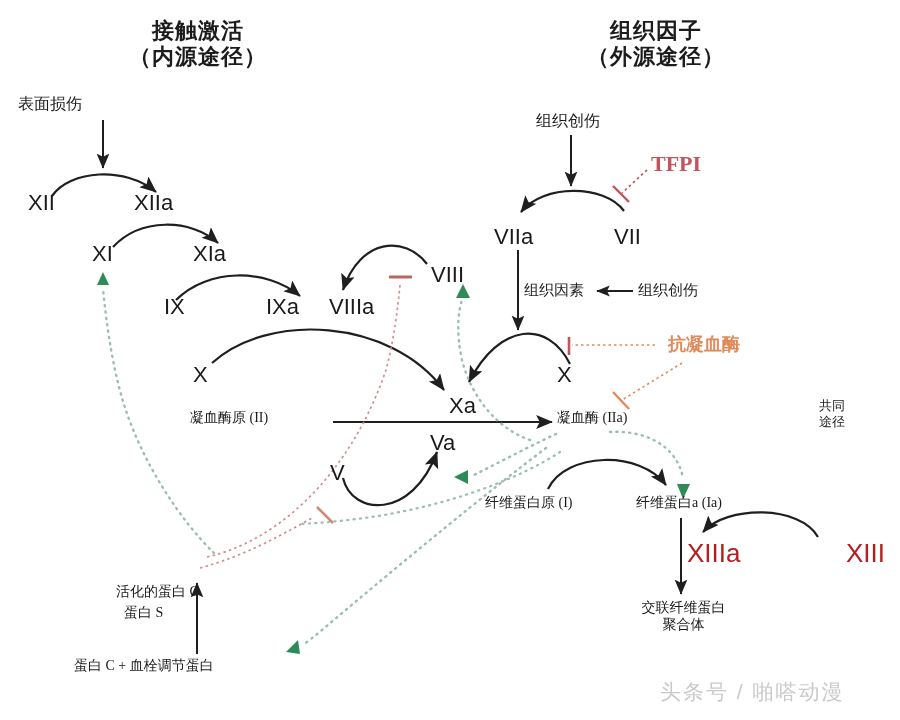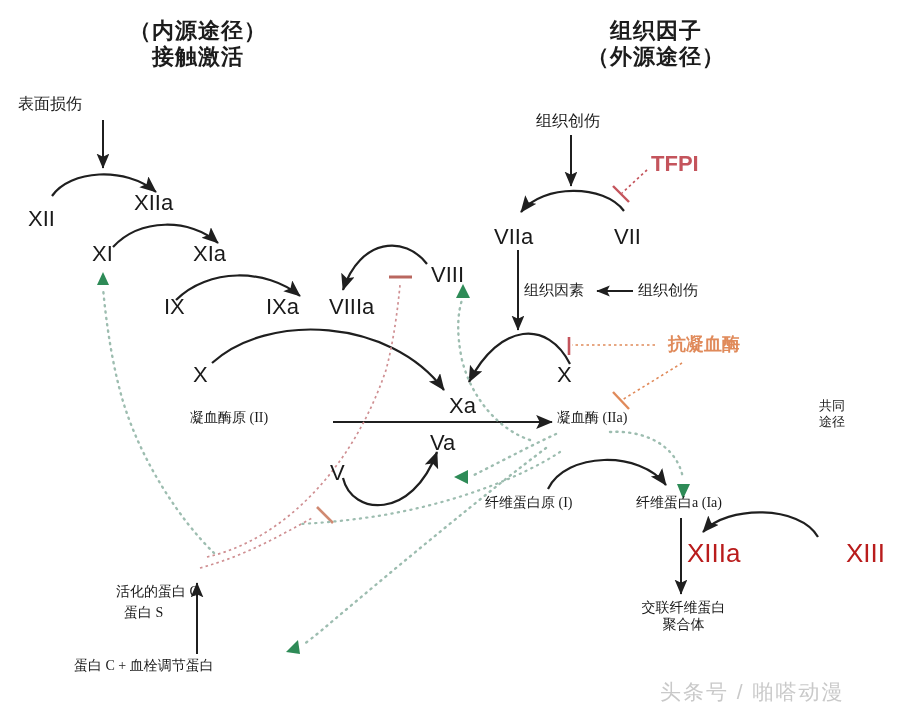--- a/index.html
+++ b/index.html
@@ -57,21 +57,21 @@
     font-family: "Liberation Sans", "DejaVu Sans", sans-serif;
     font-size: 26px;
     color: #b91c1c;
   }
   .serif-cn {
     font-family: Liberation Serif, serif;
     font-size: 14px;
     color: #1a1a1a;
   }
   .inhib-red {
-    font-family: Liberation Sans, sans-serif;
+    font-family: Liberation Serif, serif;
     font-size: 22px;
     font-weight: bold;
   }
   .inhib-orange {
     font-family: "Liberation Sans", "DejaVu Sans", sans-serif;
     font-size: 18px;
     font-weight: bold;
   }
   .common-path {
     font-family: "Liberation Sans", "DejaVu Sans", sans-serif;
@@ -196,31 +196,31 @@
       <path d="M298,640 L300,654 L286,652 Z" fill="#2e8b57"></path>
     </g>
 
     <g>
       <path d="M560,452 C520,478 460,500 400,512 C360,520 320,523 300,524" stroke="#9dbdb0" stroke-width="2.2" fill="none" stroke-dasharray="1.2,5.2" stroke-linecap="round"></path>
     </g>
 
   </svg>
 
   <div class="lbl cn-title" style="left:108px; top:18px; width:180px;">
+    <div>接触激活</div>
     <div>（内源途径）</div>
-    <div>接触激活</div>
   </div>
 
   <div class="lbl cn-title" style="left:566px; top:18px; width:180px;">
     <div>组织因子</div>
     <div>（外源途径）</div>
   </div>
 
   <div class="lbl cn" style="left:18px; top:95px;">表面损伤</div>
-  <div class="lbl rn" style="left:28px; top:190px;margin-top:16px;">XII</div>
+  <div class="lbl rn" style="left:28px; top:190px;">XII</div>
   <div class="lbl rn" style="left:134px; top:190px;">XIIa</div>
   <div class="lbl rn" style="left:92px; top:241px;">XI</div>
   <div class="lbl rn" style="left:193px; top:241px;">XIa</div>
   <div class="lbl rn" style="left:164px; top:294px;">IX</div>
   <div class="lbl rn" style="left:266px; top:294px;">IXa</div>
   <div class="lbl rn" style="left:329px; top:294px;">VIIIa</div>
   <div class="lbl rn" style="left:431px; top:262px;">VIII</div>
   <div class="lbl rn" style="left:193px; top:362px;">X</div>
 
   <div class="lbl serif-cn" style="left:190px; top:410px;">凝血酶原 (II)</div>

